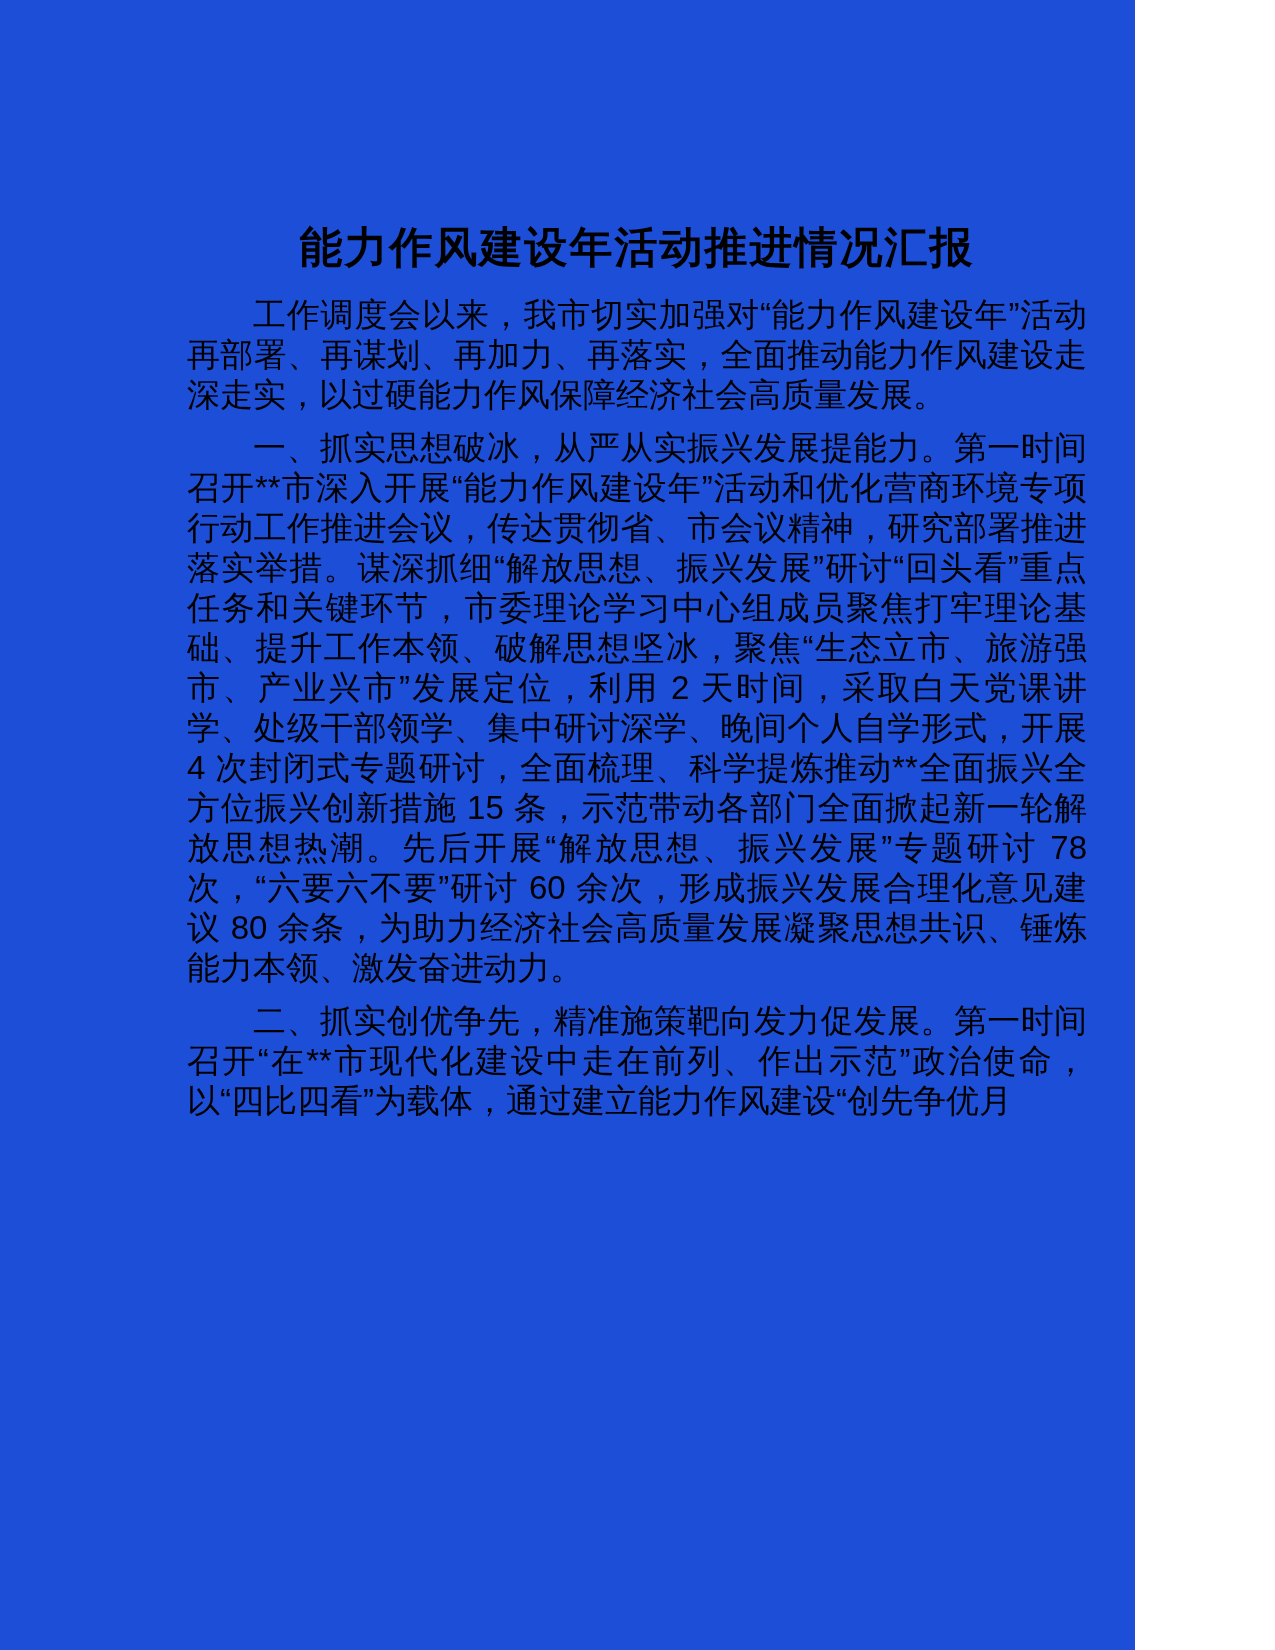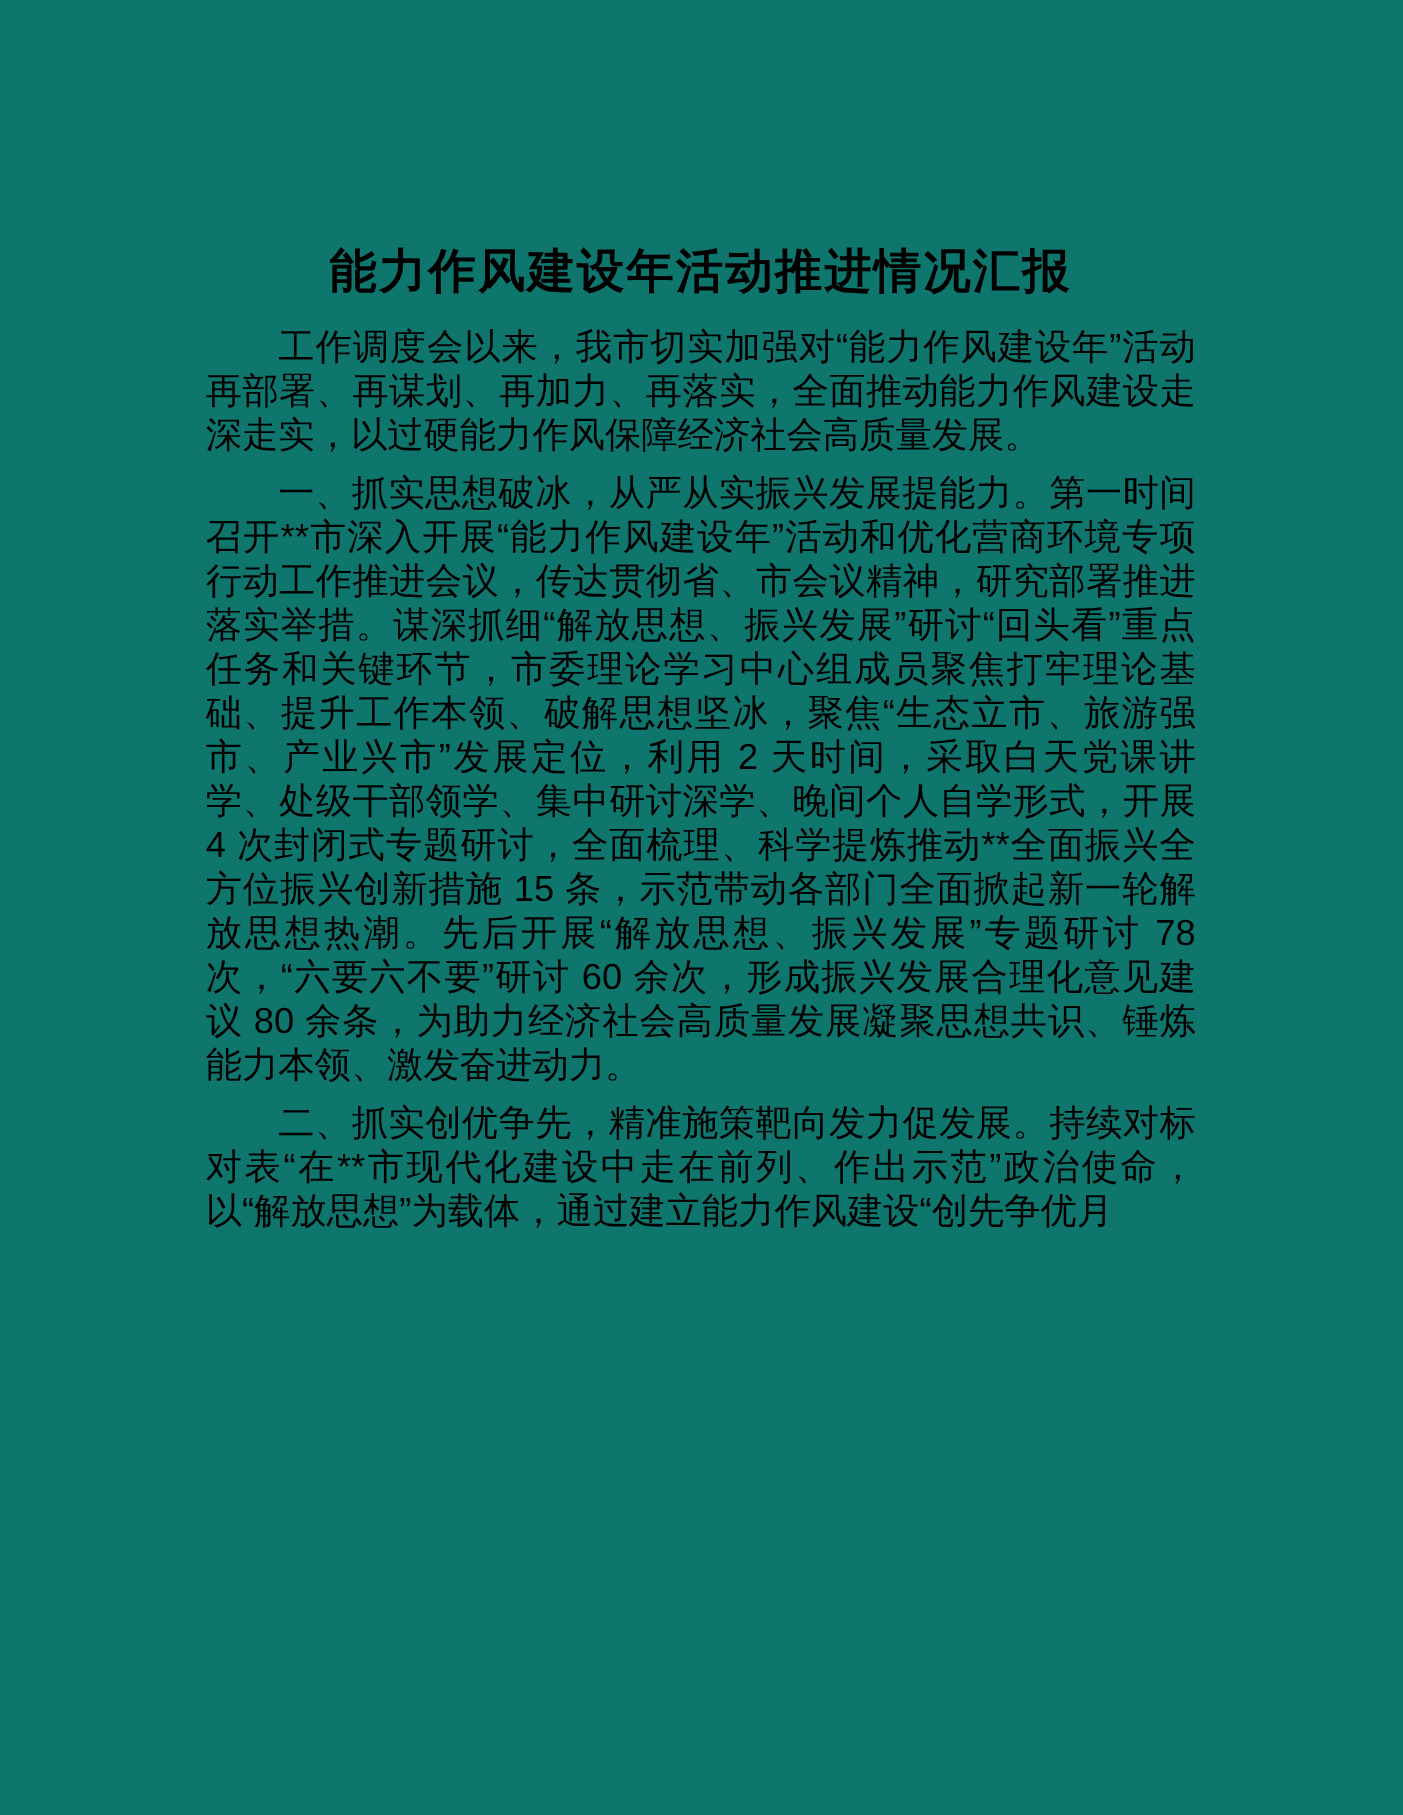--- a/index.html
+++ b/index.html
@@ -2,23 +2,23 @@
 <html><head>
 <meta charset="utf-8">
 <style>
   html, body {
     margin: 0;
     padding: 0;
     background: #ffffff;
   }
   .page {
     position: relative;
-    width: 1275px;
+    width: 1135px;
     height: 1650px;
-    background: #0f766e;
+    background: #1d4ed8;
     overflow: hidden;
     font-family: "Liberation Sans", sans-serif;
     color: #000000;
   }
   .content {
     position: absolute;
     left: 187px;
     top: 215px;
     width: 900px;
   }
@@ -46,15 +46,15 @@
   }
 </style>
 </head>
 <body>
 
 <div class="page">
   <div class="content">
     <h1 class="doc-title">能力作风建设年活动推进情况汇报</h1>
     <p class="doc-paragraph first">工作调度会以来，我市切实加强对“能力作风建设年”活动再部署、再谋划、再加力、再落实，全面推动能力作风建设走深走实，以过硬能力作风保障经济社会高质量发展。</p>
     <p class="doc-paragraph">一、抓实思想破冰，从严从实振兴发展提能力。第一时间召开**市深入开展“能力作风建设年”活动和优化营商环境专项行动工作推进会议，传达贯彻省、市会议精神，研究部署推进落实举措。谋深抓细“解放思想、振兴发展”研讨“回头看”重点任务和关键环节，市委理论学习中心组成员聚焦打牢理论基础、提升工作本领、破解思想坚冰，聚焦“生态立市、旅游强市、产业兴市”发展定位，利用 2 天时间，采取白天党课讲学、处级干部领学、集中研讨深学、晚间个人自学形式，开展 4 次封闭式专题研讨，全面梳理、科学提炼推动**全面振兴全方位振兴创新措施 15 条，示范带动各部门全面掀起新一轮解放思想热潮。先后开展“解放思想、振兴发展”专题研讨 78 次，“六要六不要”研讨 60 余次，形成振兴发展合理化意见建议 80 余条，为助力经济社会高质量发展凝聚思想共识、锤炼能力本领、激发奋进动力。</p>
-    <p class="doc-paragraph">二、抓实创优争先，精准施策靶向发力促发展。持续对标对表“在**市现代化建设中走在前列、作出示范”政治使命，以“解放思想”为载体，通过建立能力作风建设“创先争优月</p>
+    <p class="doc-paragraph">二、抓实创优争先，精准施策靶向发力促发展。第一时间召开“在**市现代化建设中走在前列、作出示范”政治使命，以“四比四看”为载体，通过建立能力作风建设“创先争优月</p>
   </div>
 </div>
 
 </body></html>

